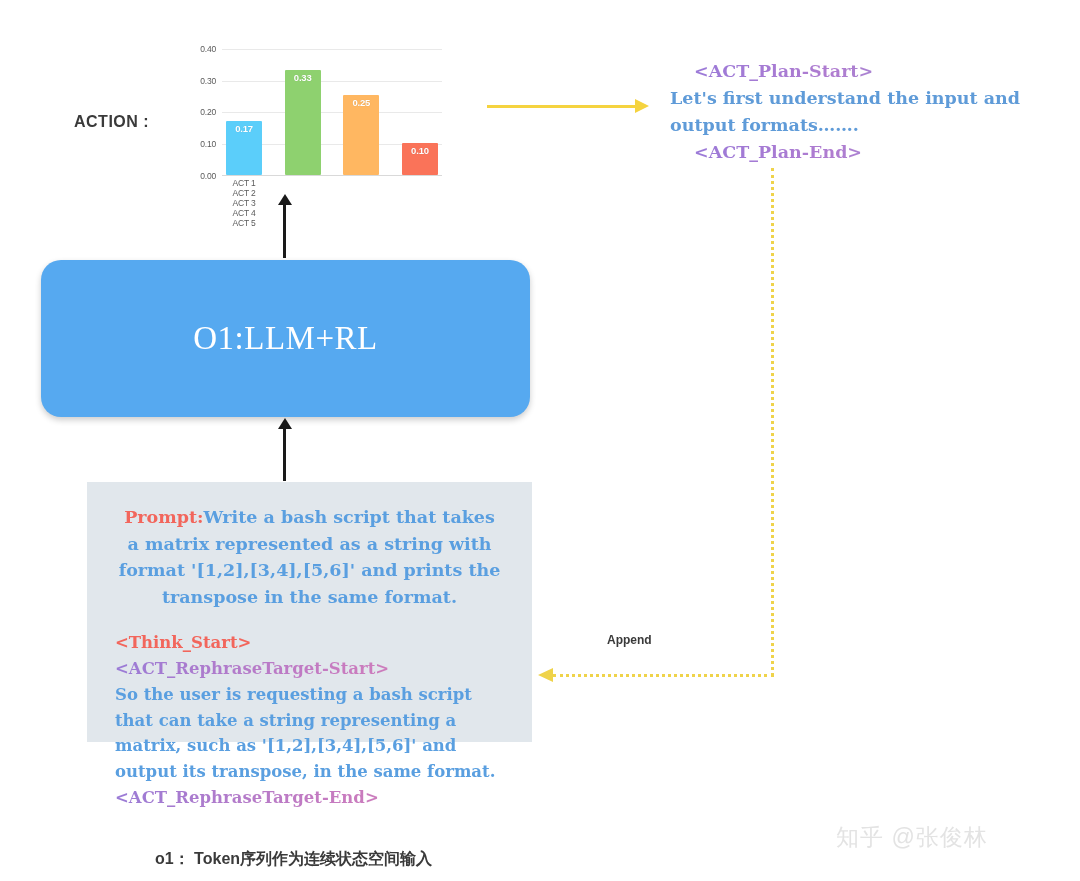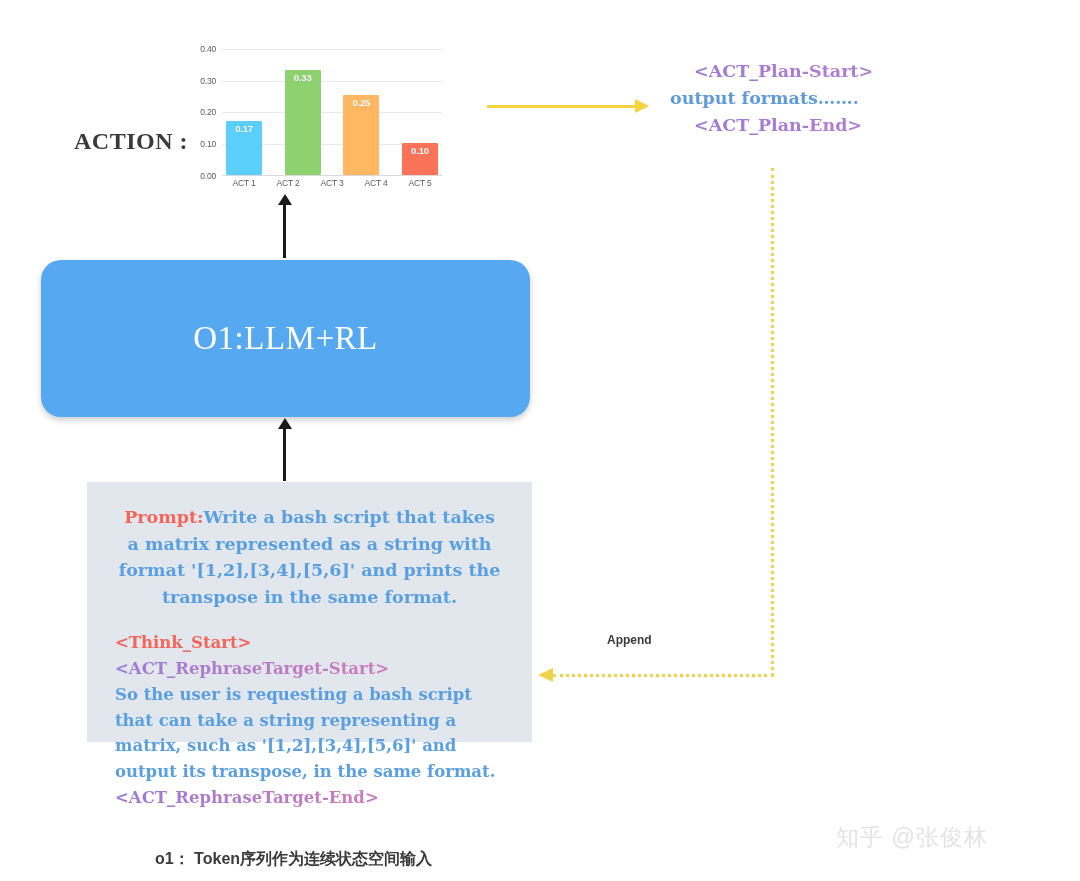--- a/index.html
+++ b/index.html
@@ -15,23 +15,23 @@
     width: 1080px;
     height: 881px;
     background: #ffffff;
     overflow: hidden;
   }
 
   
   .action-label {
     position: absolute;
     left: 74px;
-    top: 128px;
-    font-family: Liberation Serif, serif;
-    font-size: 24px;
+    top: 113px;
+    font-family: Liberation Sans, sans-serif;
+    font-size: 16px;
     font-weight: bold;
     color: #3a3a3a;
     letter-spacing: 0.5px;
     white-space: nowrap;
   }
 
   
   .chart-wrap {
     position: absolute;
     left: 186px;
@@ -111,20 +111,21 @@
   }
   .xlabels {
     position: absolute;
     left: 36px;
     right: 6px;
     top: 150px;
     display: flex;
     justify-content: space-between;
     padding: 0 4px;
     box-sizing: border-box;
+    flex-direction: column;
   }
   .xlabel {
     width: 36px;
     text-align: center;
     font-size: 8.5px;
     color: #5a5a5a;
     font-family: "Liberation Sans", sans-serif;
     letter-spacing: -0.2px;
   }
 
@@ -377,20 +378,21 @@
         <span class="line c-blue">So the user is requesting a bash script</span>
         <span class="line c-blue">that can take a string representing a</span>
         <span class="line c-blue">matrix, such as '[1,2],[3,4],[5,6]' and</span>
         <span class="line c-blue">output its transpose, in the same format.</span>
         <span class="line c-tag-purple">&lt;ACT_RephraseTarget-End&gt;</span>
       </div>
   </div>
 
   <div class="right-text serif" id="right-text">
       <span class="line c-tag-plan">&lt;ACT_Plan-Start&gt;</span>
+      <span class="line c-plan-body">Let's first understand the input and</span>
       <span class="line c-plan-body">output formats…….</span>
       <span class="line c-tag-plan">&lt;ACT_Plan-End&gt;</span>
     </div>
 
   <div class="y-arrow-line"></div>
   <div class="y-arrow-head"></div>
 
   <div class="dot-v"></div>
   <div class="dot-h"></div>
   <div class="dot-head"></div>

